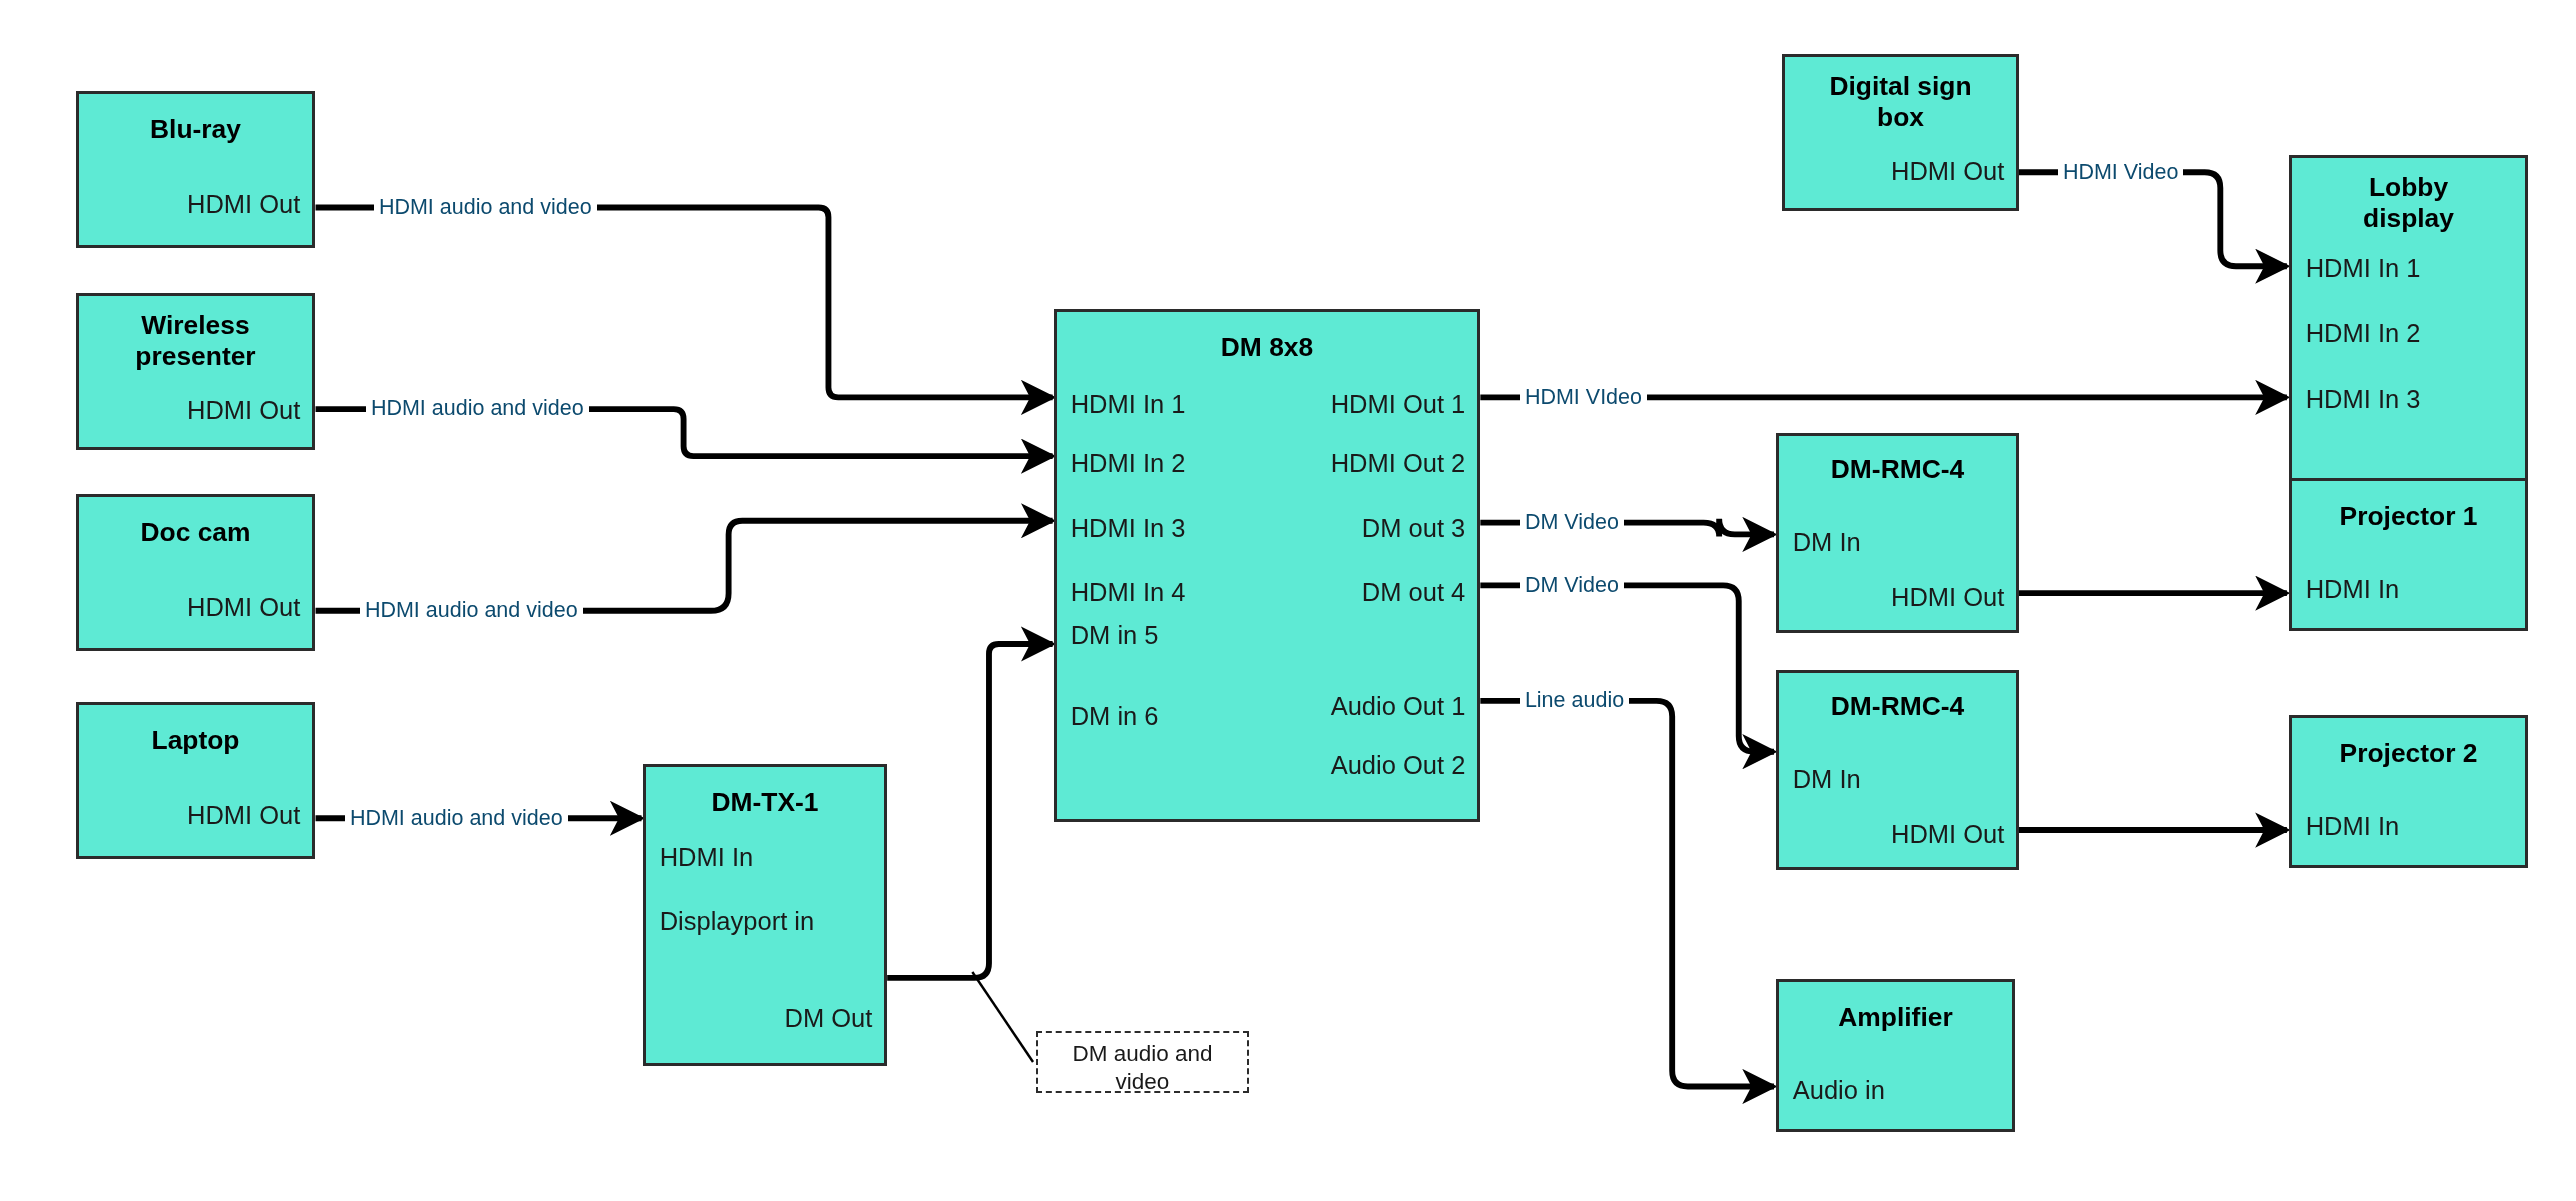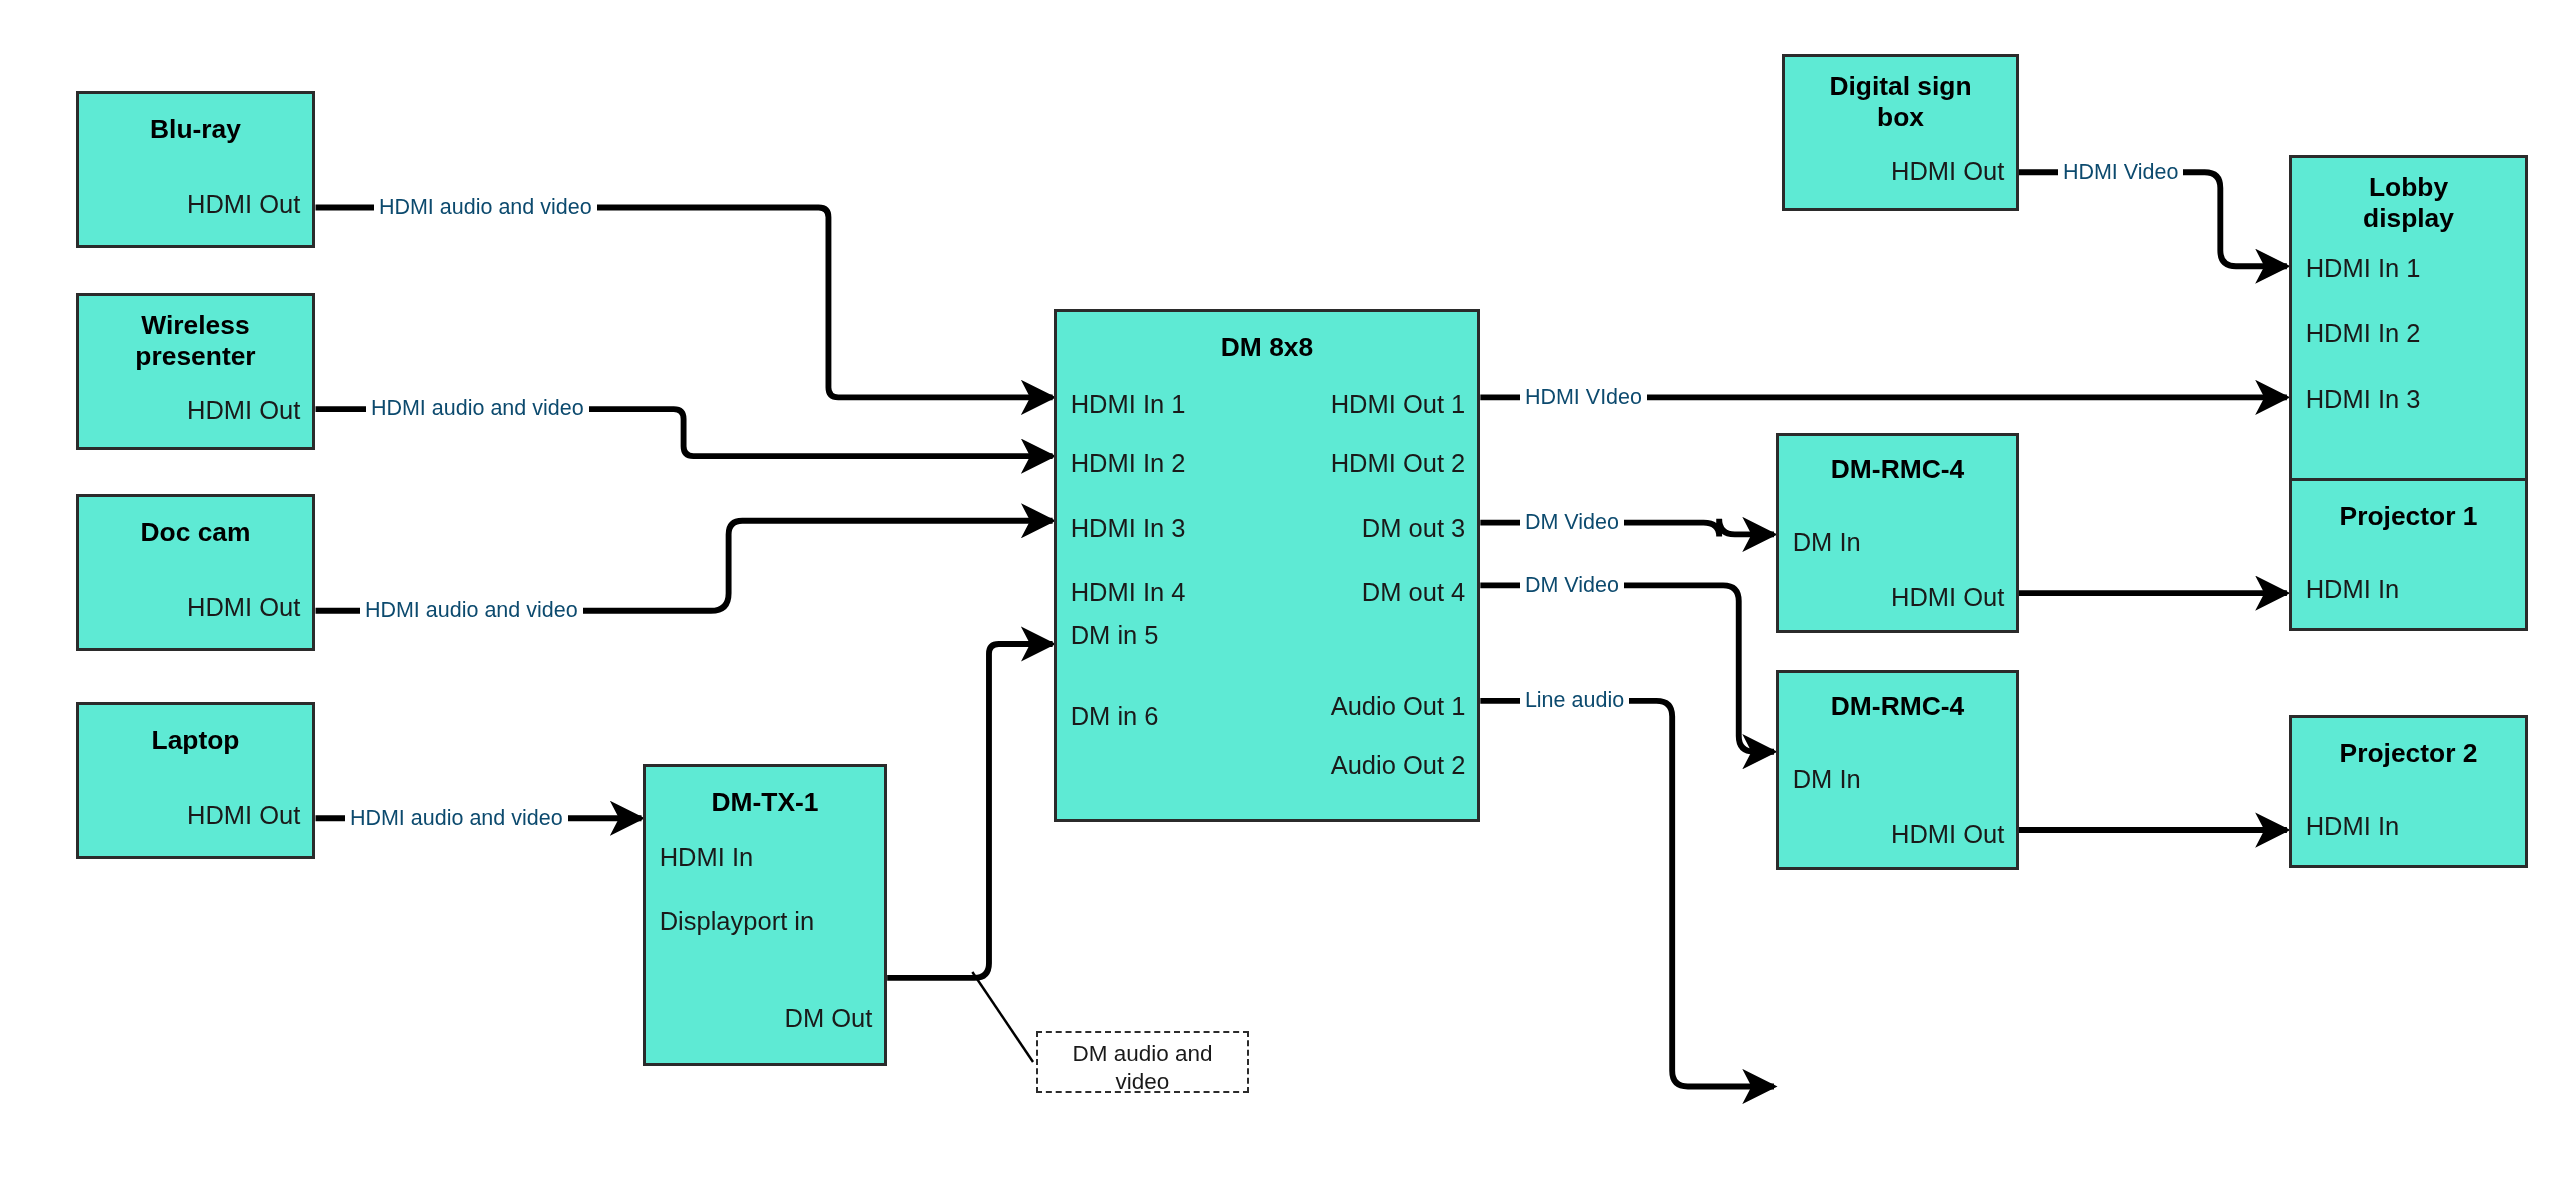--- a/index.html
+++ b/index.html
@@ -185,20 +185,24 @@
   <div class="box" style="left:2289px; top:478px; width:239px; height:153px;">
     <div class="box-title" style="top:19.6px;">Projector 1</div>
     <div class="port left" style="left:13.7px; top:96px;">HDMI In</div>
   </div>
 
   <div class="box" style="left:2289px; top:715px; width:239px; height:153px;">
     <div class="box-title" style="top:19.6px;">Projector 2</div>
     <div class="port left" style="left:13.7px; top:96px;">HDMI In</div>
   </div>
 
+  <div class="box" style="left:1776px; top:979px; width:239px; height:153px;">
+    <div class="box-title" style="top:19.6px;">Amplifier</div>
+    <div class="port left" style="left:13.7px; top:96px;">Audio in</div>
+  </div>
 
   <div class="wire-label" style="left:374px; top:197px;">HDMI audio and video</div>
   <div class="wire-label" style="left:366px; top:398px;">HDMI audio and video</div>
   <div class="wire-label" style="left:360px; top:600px;">HDMI audio and video</div>
   <div class="wire-label" style="left:345px; top:808px;">HDMI audio and video</div>
 
   <div class="wire-label" style="left:2058px; top:162px;">HDMI Video</div>
 
   <div class="wire-label" style="left:1520px; top:387px;">HDMI VIdeo</div>
   <div class="wire-label" style="left:1520px; top:512px;">DM Video</div>

